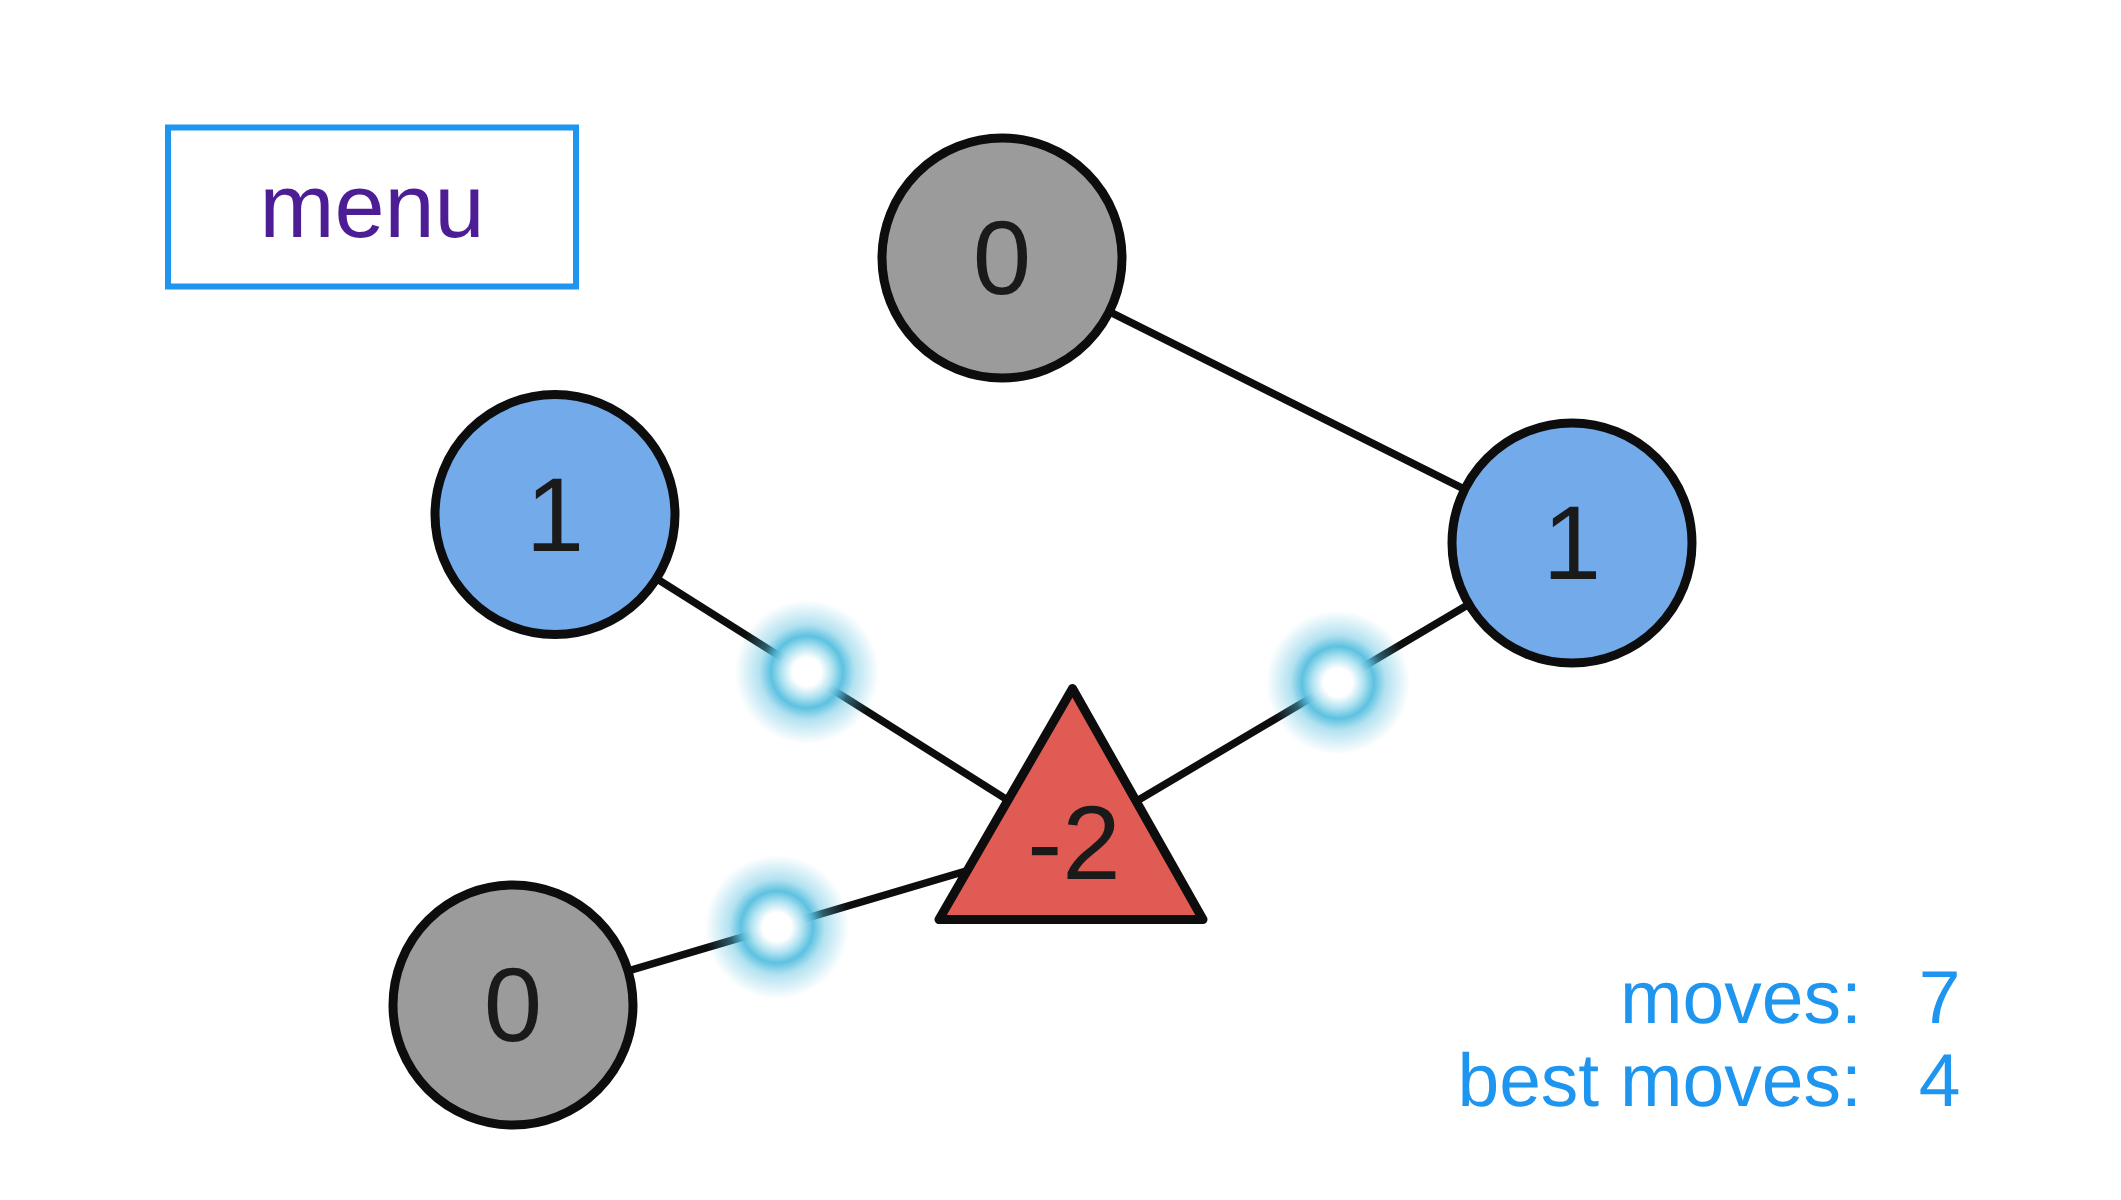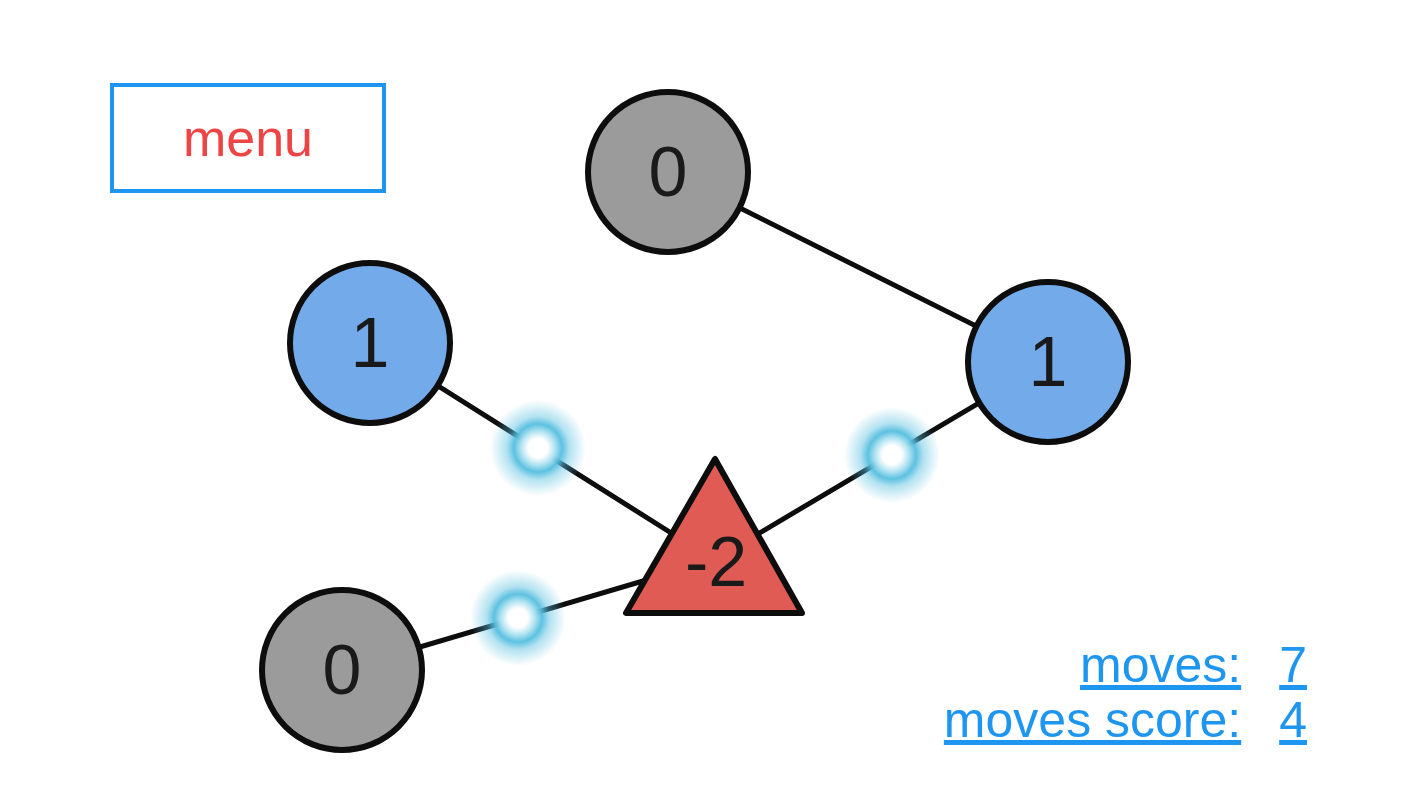--- a/index.html
+++ b/index.html
@@ -17,23 +17,23 @@
     height: 800px;
     background: #ffffff;
   }
   .game-btn {
     position: absolute;
     box-sizing: border-box;
     width: 276px;
     height: 110px;
     border: 4px solid #1E96F0;
     background: transparent;
-    color: #ef4444;
+    color: #4c1d95;
     font-family: "Liberation Sans", sans-serif;
-    font-size: 52px;
+    font-size: 60px;
     font-weight: 300;
     line-height: 100px;
     text-align: center;
     padding: 0;
     cursor: pointer;
     letter-spacing: 0px;
   }
   #menu-btn   { left: 110px;  top: 83px; }
   #restart-btn{ left: 1032px; top: 83px; }
 
@@ -60,21 +60,20 @@
     font-family: "Liberation Sans", sans-serif;
     font-size: 50px;
     font-weight: 300;
     line-height: 55px;
   }
   .score-line {
     display: flex;
     justify-content: flex-end;
     gap: 38px;
     white-space: nowrap;
-    text-decoration: underline;
   }
 </style>
 </head>
 <body>
 
 <div class="stage">
 
   <svg id="board" viewBox="0 0 1414 800" xmlns="http://www.w3.org/2000/svg">
       <defs>
         <radialGradient id="glowGrad">
@@ -123,18 +122,18 @@
 
   <button id="menu-btn" class="game-btn">menu</button>
 
 
   <div class="scoreboard">
     <div class="score-line">
       <span>moves:</span>
       <span>7</span>
     </div>
     <div class="score-line">
-      <span>moves score:</span>
+      <span>best moves:</span>
       <span>4</span>
     </div>
   </div>
 
 </div>
 
 </body></html>

